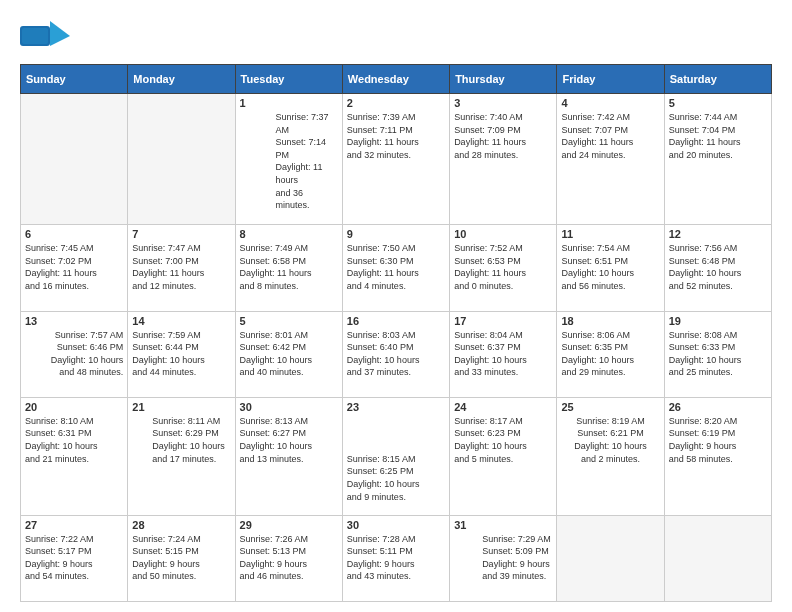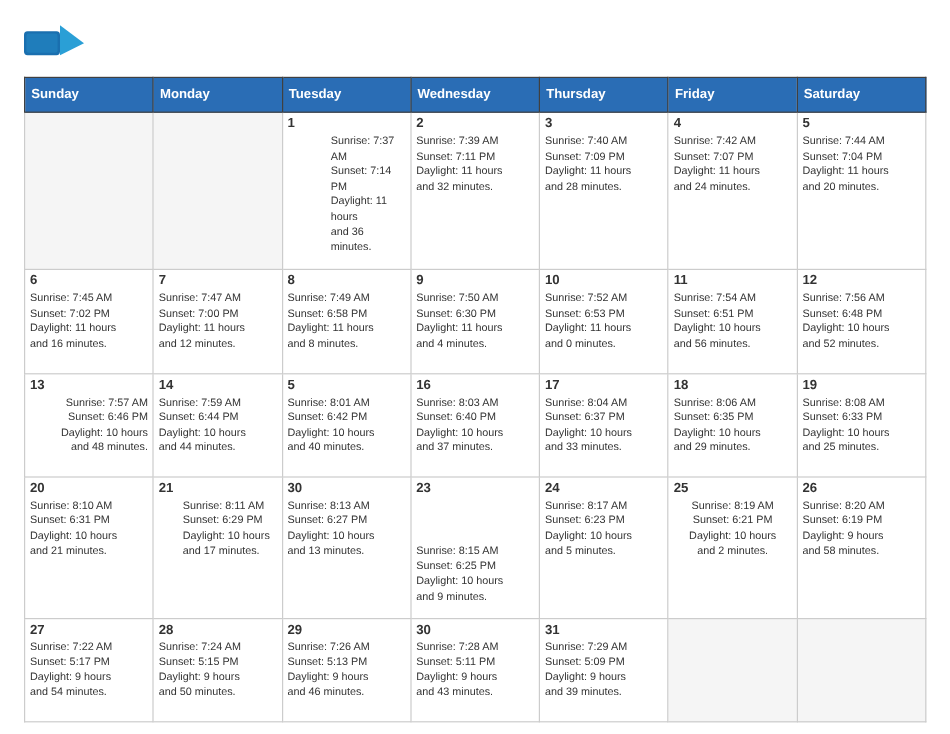--- a/index.html
+++ b/index.html
@@ -352,21 +352,21 @@
           </td>
           <td>
             <span class="day-num">30</span>
             <div class="cell-text" style="white-space: pre-line;">Sunrise: 7:28 AM
 Sunset: 5:11 PM
 Daylight: 9 hours
 and 43 minutes.</div>
           </td>
           <td>
             <span class="day-num">31</span>
-            <div class="cell-text" style="white-space: pre-line;">Sunrise: 7:29 AM
+            <div class="cell-text" style="white-space: pre-line; margin-left: 28px;">Sunrise: 7:29 AM
 Sunset: 5:09 PM
 Daylight: 9 hours
 and 39 minutes.</div>
           </td>
           <td class="empty"></td>
           <td class="empty"></td>
         </tr>
       </tbody>
   </table>
 </div>

